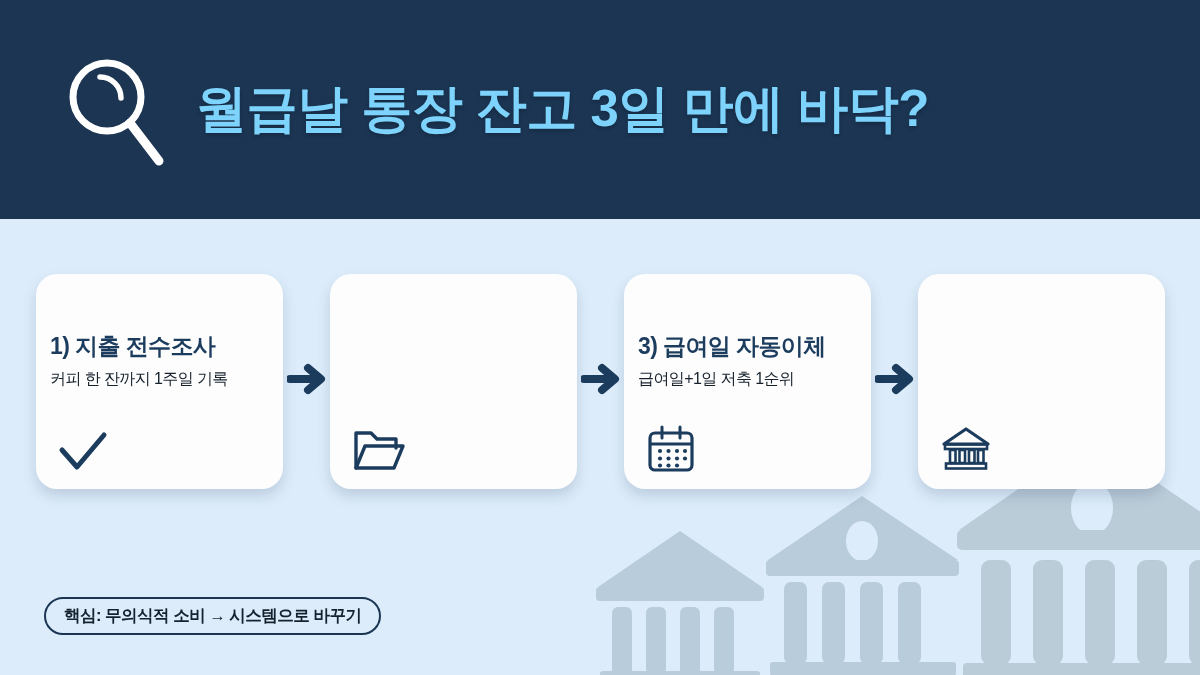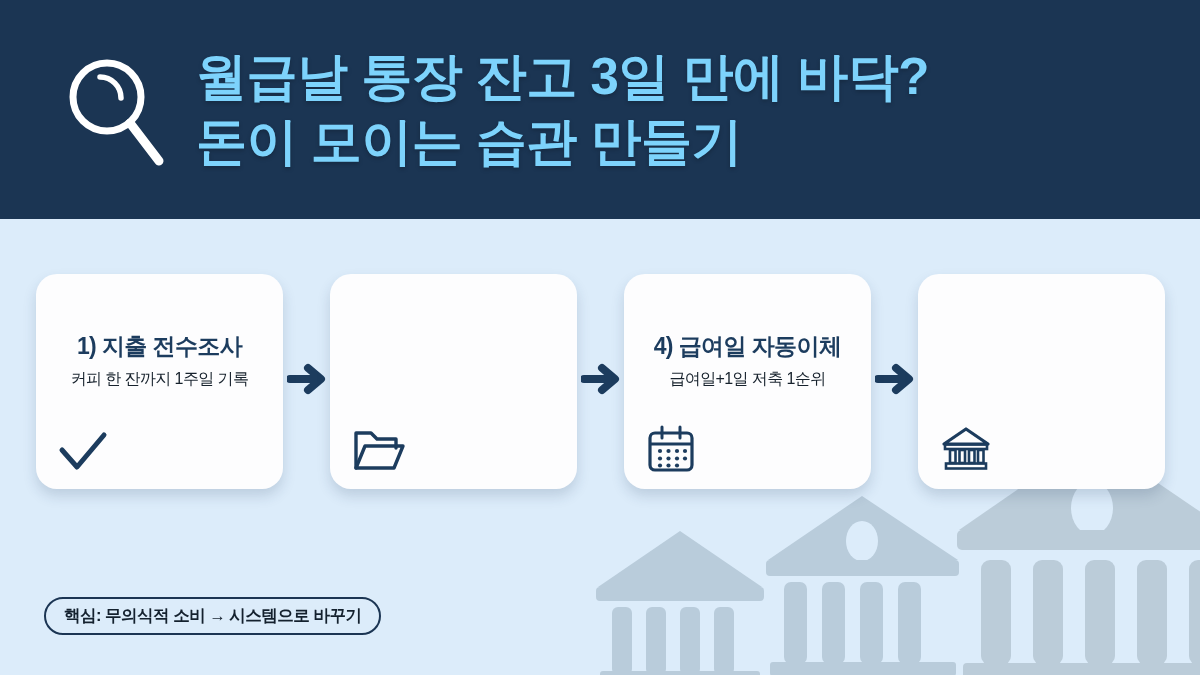--- a/index.html
+++ b/index.html
@@ -82,21 +82,21 @@
     flex: 0 0 auto;
     background: #fdfdfe;
     border-radius: 21px;
     box-shadow: 0 7px 13px rgba(33, 62, 96, 0.17);
     box-sizing: border-box;
     padding: 16px 14px 14px 14px;
     display: flex;
     flex-direction: column;
   }
   .card-text {
-    text-align: center;
+    text-align: left;
     margin-top: 43px;
   }
   .card-title {
     color: #1c3c5e;
     font-weight: bold;
     font-size: 23px;
     line-height: 1.2;
     letter-spacing: -0.6px;
     white-space: nowrap;
   }
@@ -199,21 +199,20 @@
   <div id="header">
     <div id="search-icon-wrap">
       <svg width="104" height="118" viewBox="0 0 104 118" aria-hidden="true">
         <circle cx="45" cy="44" r="34" fill="none" stroke="#ffffff" stroke-width="7"></circle>
         <path d="M38 24 A21 21 0 0 1 59 45" fill="none" stroke="#ffffff" stroke-width="5.5" stroke-linecap="round"></path>
         <line x1="68" y1="70" x2="97" y2="108" stroke="#ffffff" stroke-width="9" stroke-linecap="round"></line>
       </svg>
     </div>
     <div id="header-title">
       <span class="tline">월급날 통장 잔고 3일 만에 바닥?</span>
-      <span class="tline">돈이 모이는 습관 만들기</span>
     </div>
   </div>
 
   <div id="flow-row">
 
     <div class="step-card">
       <div class="card-text">
         <div class="card-title">1) 지출 전수조사</div>
         <div class="card-sub">커피 한 잔까지 1주일 기록</div>
       </div>
@@ -242,21 +241,21 @@
     </div>
 
     <div class="flow-arrow">
       <svg width="40" height="34" viewBox="0 0 40 34" aria-hidden="true">
         <path d="M3 17 H25 M21 6 L34 17 L21 28" fill="none" stroke="#1c3c5e" stroke-width="8" stroke-linecap="round" stroke-linejoin="round"></path>
       </svg>
     </div>
 
     <div class="step-card">
       <div class="card-text">
-        <div class="card-title">4) 급여일 자동이체</div>
+        <div class="card-title">3) 급여일 자동이체</div>
         <div class="card-sub">급여일+1일 저축 1순위</div>
       </div>
       <div class="card-icon">
         <svg width="50" height="48" viewBox="0 0 50 48" aria-hidden="true">
           <rect x="4" y="8" width="42" height="37" rx="5" fill="none" stroke="#1c3c5e" stroke-width="3.2"></rect>
           <line x1="4" y1="19" x2="46" y2="19" stroke="#1c3c5e" stroke-width="3"></line>
           <line x1="16" y1="2" x2="16" y2="13" stroke="#1c3c5e" stroke-width="3" stroke-linecap="round"></line>
           <line x1="34" y1="2" x2="34" y2="13" stroke="#1c3c5e" stroke-width="3" stroke-linecap="round"></line>
           <g fill="#1c3c5e">
             <circle cx="14" cy="26" r="2.1"></circle>

